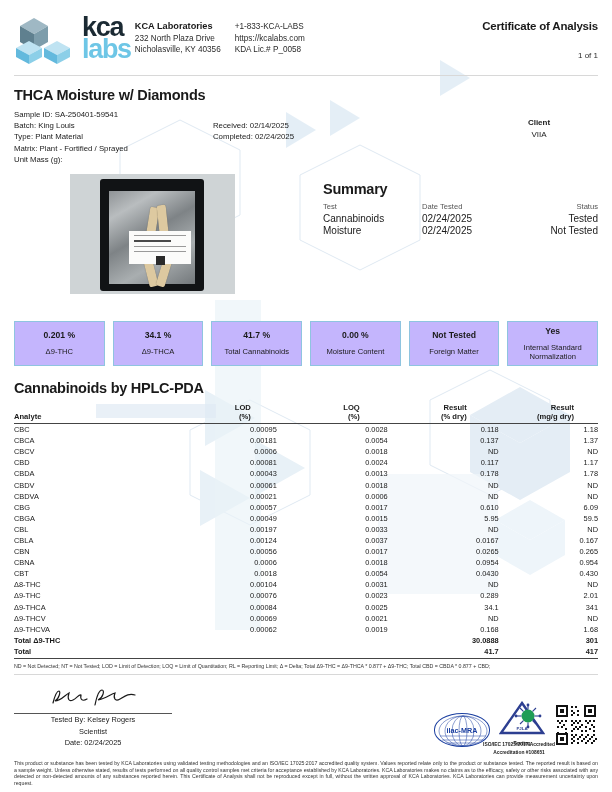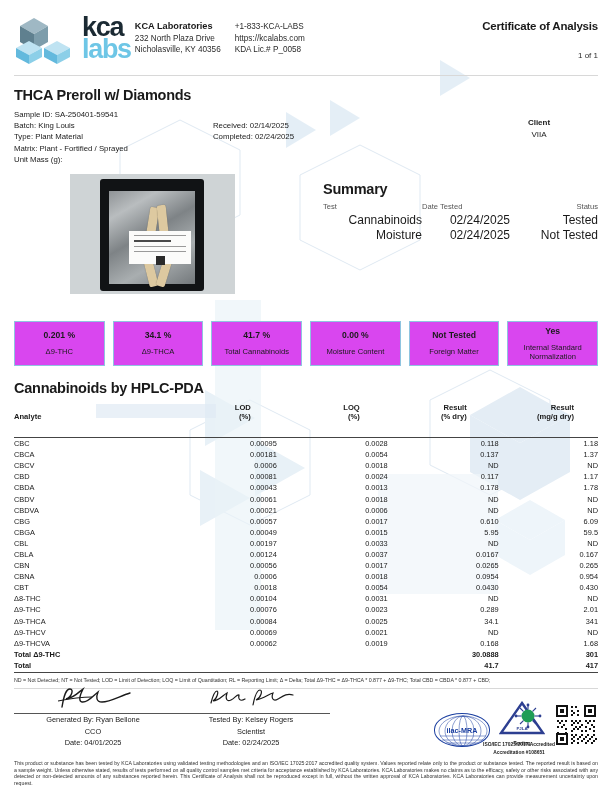--- a/index.html
+++ b/index.html
@@ -56,37 +56,37 @@
   .p4 { width: 9px; height: 38px; left: 52px; top: 58px; transform: rotate(17deg); }
   .plabel { position: absolute; left: 20px; top: 40px; width: 62px; height: 33px; background: #fbfbfa; }
   .plabel i { display:block; background:#9a9a9a; height:1px; margin:4px 5px; }
   .plabel i.t { height:2px; background:#4a4a4a; width:60%; }
   .plabel .qr { width: 9px; height: 9px; background: #2a2a2a; margin: 3px auto 0; }
 
   .summary { margin-left: auto; width: 275px; padding-top: 7px; }
   .summary h2 { font-size: 14.5px; font-weight: bold; letter-spacing: -0.25px; }
   .sum-table { width: 100%; border-collapse: collapse; margin-top: 4px; }
   .sum-table th { font-size: 7.6px; font-weight: normal; color: #555; padding: 1px 0; }
-  .sum-table td { font-size: 12px; padding: 0.6px 0; text-align: right; }
+  .sum-table td { font-size: 10px; padding: 0.6px 0; }
   .sum-c1 { text-align: left; width: 36%; }
   .sum-c2 { text-align: left; width: 32%; }
   .sum-c3 { text-align: right; width: 32%; }
 
   
   .metrics { position: relative; z-index: 2; display: flex; gap: 8px; margin-top: 27px; }
   .metric { flex: 1; border: 1px solid #8fc4e0; height: 45px; display: flex; flex-direction: column;
-            align-items: center; justify-content: center; background: #d946ef; }
+            align-items: center; justify-content: center; background: #c4b5fd; }
   .metric-val { font-size: 8.6px; font-weight: bold; }
   .metric-lbl { font-size: 7.6px; margin-top: 7px; text-align: center; line-height: 9.5px; }
 
   
   .cann { position: relative; z-index: 2; margin-top: 14px; }
   .cann h2 { font-size: 14.5px; font-weight: bold; letter-spacing: -0.25px; }
   table.an { width: 100%; border-collapse: collapse; margin-top: 7px; }
-  table.an th { font-size: 7.6px; font-weight: bold; padding-bottom: 16px; vertical-align: bottom; }
+  table.an th { font-size: 7.6px; font-weight: bold; padding-bottom: 2px; vertical-align: bottom; }
   table.an th .u { display: block; font-weight: bold; }
   table.an thead tr { border-bottom: 1px solid #444; }
   table.an td { font-size: 7.4px; padding: 1.05px 0; }
   .c-an { text-align: left; width: 26%; }
   .c-lod { text-align: right; width: 19%; padding-right: 26px; }
   .c-loq { text-align: right; width: 19%; padding-right: 28px; }
   .c-r1 { text-align: right; width: 19%; padding-right: 32px; }
   .c-r2 { text-align: right; width: 17%; padding-right: 24px; }
   tr.total td { font-weight: bold; }
   tr.grand td { font-weight: bold; border-bottom: 1px solid #444; padding-bottom: 2px; }
@@ -187,21 +187,21 @@
       <div>KDA Lic.# P_0058</div>
     </div>
     <div class="coa-block">
       <div class="coa-title">Certificate of Analysis</div>
       <div class="coa-page">1 of 1</div>
     </div>
   </div>
   <div class="hrule"></div>
 
   <div class="sample">
-    <div class="sample-title">THCA Preroll w/ Diamonds</div>
+    <div class="sample-title">THCA Moisture w/ Diamonds</div>
     <div class="info-row">
       <div class="info-left">
         <div>Sample ID: SA-250401-59541</div>
         <div>Batch: King Louis</div>
         <div>Type: Plant Material</div>
         <div>Matrix: Plant - Fortified / Sprayed</div>
         <div>Unit Mass (g):</div>
       </div>
       <div class="info-mid">
         <div>Received: 02/14/2025</div>
@@ -458,32 +458,20 @@
             <td class="c-r1">41.7</td>
             <td class="c-r2">417</td>
           </tr>
         </tbody>
     </table>
     <div class="foot-note">ND = Not Detected; NT = Not Tested; LOD = Limit of Detection; LOQ = Limit of Quantitation; RL = Reporting Limit; Δ = Delta; Total Δ9-THC = Δ9-THCA * 0.877 + Δ9-THC; Total CBD = CBDA * 0.877 + CBD;</div>
     <div class="foot-rule"></div>
   </div>
 
   <div class="signs">
-    <div class="sig">
-      <div class="sig-img">
-        <svg width="86" height="26" viewBox="0 0 86 26">
-          <path d="M12 22 C14 10, 16 4, 20 4 C24 4, 22 12, 16 14 C24 13, 30 6, 33 4 C30 10, 28 16, 32 17 C38 18, 44 10, 48 7 C46 12, 46 17, 52 17 C60 17, 70 11, 80 8" fill="none" stroke="#1a1a1a" stroke-width="1.4" stroke-linecap="round"></path>
-          <path d="M8 16 C18 14, 30 12, 42 12" fill="none" stroke="#1a1a1a" stroke-width="1.2"></path>
-        </svg>
-      </div>
-      <div class="sig-line"></div>
-      <div class="sig-txt">Generated By: Ryan Bellone</div>
-      <div class="sig-txt">CCO</div>
-      <div class="sig-txt">Date: 04/01/2025</div>
-    </div>
     <div class="sig">
       <div class="sig-img">
         <svg width="92" height="26" viewBox="0 0 92 26">
           <path d="M6 18 C8 10, 10 6, 12 6 C14 6, 12 14, 8 16 C14 16, 18 10, 22 8 C20 14, 22 17, 26 15 C30 13, 32 9, 34 10 C33 14, 35 17, 40 14" fill="none" stroke="#1a1a1a" stroke-width="1.2" stroke-linecap="round"></path>
           <path d="M48 20 C50 10, 52 5, 55 5 C58 5, 56 13, 51 15 C58 14, 64 9, 68 8 C66 13, 68 17, 73 14 C78 11, 82 8, 88 10" fill="none" stroke="#1a1a1a" stroke-width="1.2" stroke-linecap="round"></path>
         </svg>
       </div>
       <div class="sig-line"></div>
       <div class="sig-txt">Tested By: Kelsey Rogers</div>
       <div class="sig-txt">Scientist</div>

